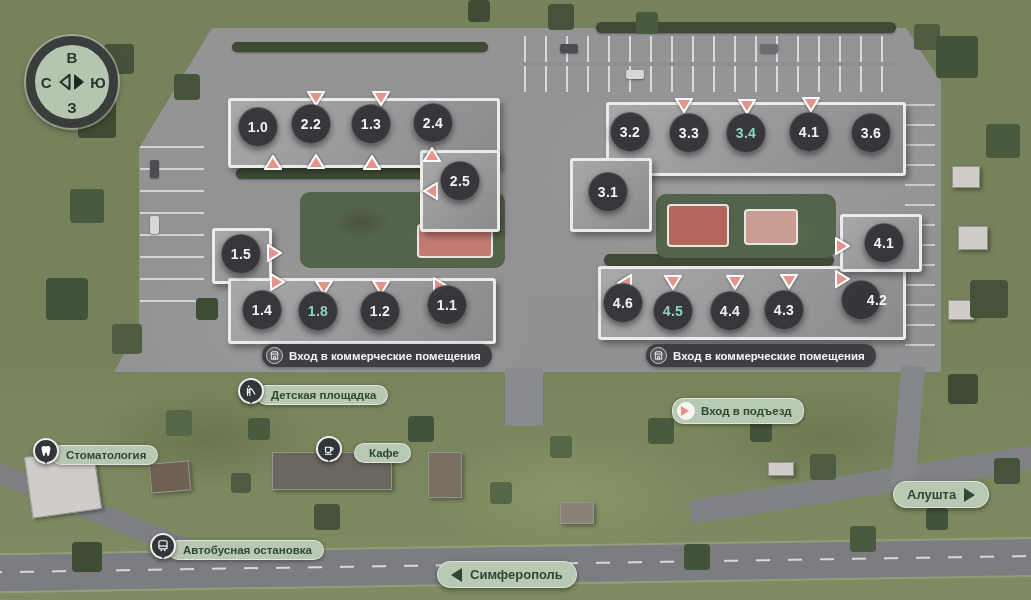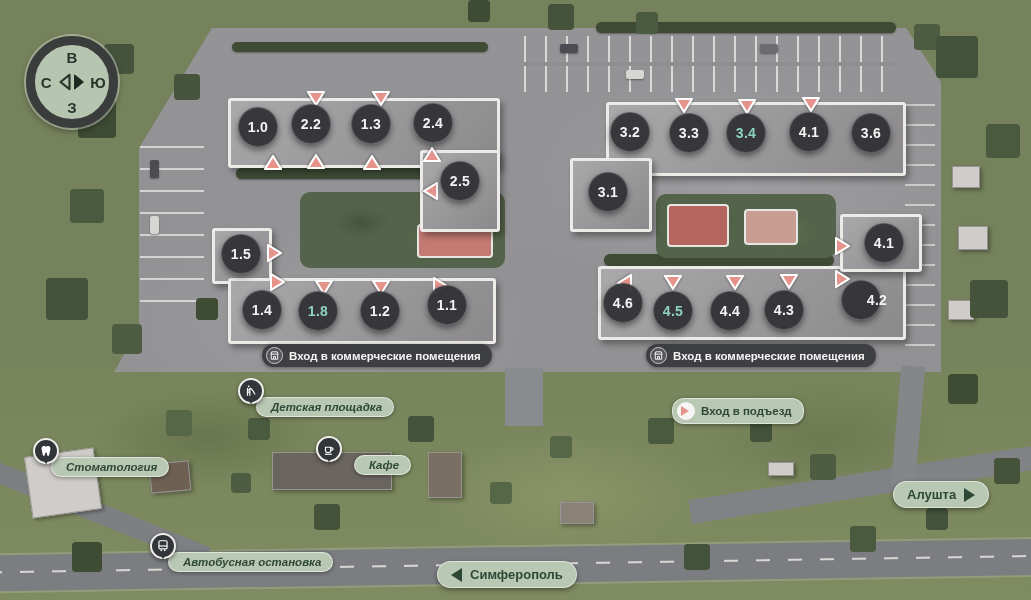--- a/index.html
+++ b/index.html
@@ -98,21 +98,21 @@
     box-shadow:0 1px 4px rgba(0,0,0,.4);}
   .pill-dark{background:rgba(58,59,62,.96);color:#f4f4f4;padding-left:4px;}
   .pill-dark .micon{width:17px;height:17px;border-radius:50%;background:#55565a;border:1px solid #c9c9c9;
     display:flex;align-items:center;justify-content:center;}
   .pill-light{background:#b9c8b3;color:#2e4837;border:1px solid rgba(255,255,255,.55);}
   .poi{position:absolute;display:flex;align-items:flex-start;}
   .pin{position:relative;width:26px;height:26px;border-radius:50%;background:#323539;border:2px solid #efeeec;
     display:flex;align-items:center;justify-content:center;z-index:2;box-shadow:0 2px 4px rgba(0,0,0,.45);}
   .pin:after{content:"";position:absolute;left:50%;bottom:-7px;transform:translateX(-50%);
     width:0;height:0;border:5px solid transparent;border-top:7px solid #323539;}
-  .poi .pill-light{margin-left:-8px;margin-top:19px;padding-left:14px;z-index:1;font-style:italic;}
+  .poi .pill-light{margin-left:-8px;margin-top:7px;padding-left:14px;z-index:1;}
   .legend-circ{width:18px;height:18px;border-radius:50%;background:#f6f5f3;display:flex;align-items:center;justify-content:center;margin-left:-7px;}
   .tri-r{width:0;height:0;border:5px solid transparent;border-left:8px solid var(--ent,#e6938c);margin-left:3px;}
   .roadsign{position:absolute;display:flex;align-items:center;gap:8px;background:#b9c8b3;color:#2e4837;
     border:1px solid rgba(255,255,255,.5);border-radius:14px;padding:5px 13px;font-size:13px;font-weight:700;
     box-shadow:0 2px 5px rgba(0,0,0,.4);white-space:nowrap;}
   .arr{width:0;height:0;border-style:solid;}
   .arr-right{border-width:7px 0 7px 11px;border-color:transparent transparent transparent #2e4837;}
   .arr-left{border-width:7px 11px 7px 0;border-color:transparent #2e4837 transparent transparent;}
 
   

